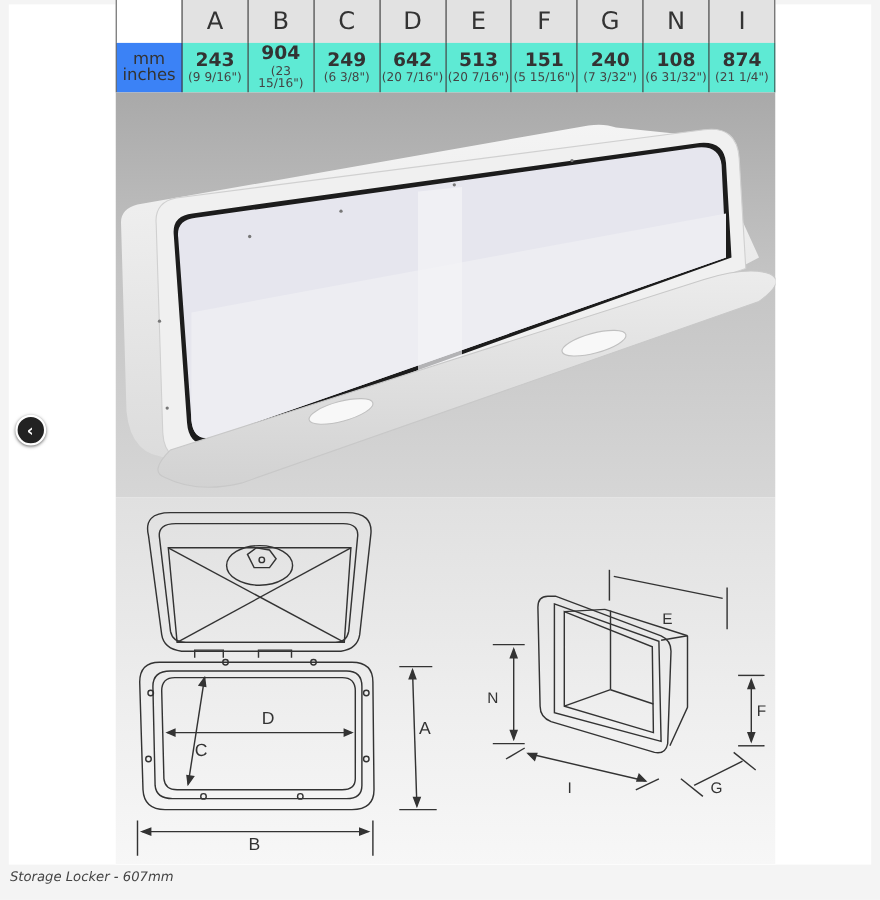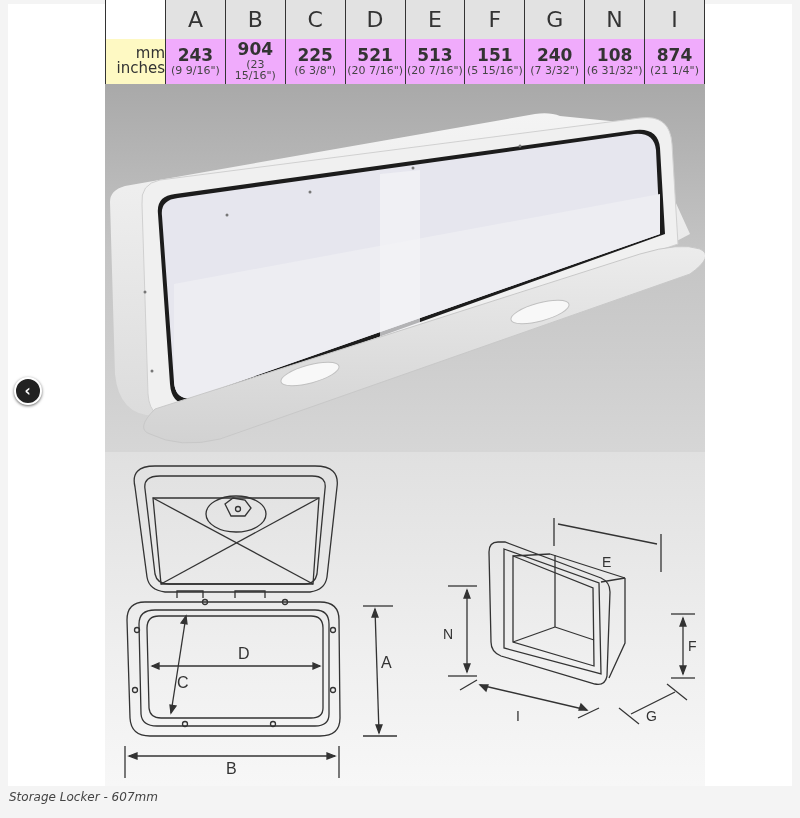--- a/index.html
+++ b/index.html
@@ -8,22 +8,22 @@
 
   .viewer { position: absolute; left: 8px; top: 4px; width: 784px; height: 782px; background: #ffffff; }
 
   .product-image { position: absolute; left: 105px; top: 0; width: 600px; height: 786px; background: #fff; overflow: hidden; }
 
   
   .spec-table { position: absolute; left: 0; top: 0; width: 600px; height: 84px; border-collapse: collapse; table-layout: fixed; }
   .spec-table td { border-left: 1px solid #333; text-align: center; vertical-align: middle; font-family: "DejaVu Sans", sans-serif; }
   .spec-table tr.head td { height: 38px; background: #e2e2e2; font-size: 22px; color: #333; font-weight: normal; }
   .spec-table tr.head td.corner { background: #ffffff; }
-  .spec-table tr.vals td { height: 44px; background: #f0abfc; line-height: 1.05; }
-  .spec-table tr.vals td.unit-label { background: #fef9c3; font-size: 15px; color: #333; text-align: right; }
+  .spec-table tr.vals td { height: 44px; background: #5eead4; line-height: 1.05; }
+  .spec-table tr.vals td.unit-label { background: #3b82f6; font-size: 15px; color: #333; }
   .spec-table td:last-child { border-right: 1px solid #333; }
   .mm { font-size: 17px; font-weight: bold; color: #333; display: block; }
   .inch { font-size: 11px; color: #444; display: block; }
 
   
   .photo { position: absolute; left: 0; top: 84px; width: 600px; height: 368px;
     background: linear-gradient(180deg, #a9a9a9 0%, #c4c4c4 45%, #d6d6d6 100%); }
   .photo svg { position: absolute; left: -25px; top: 0; }
 
   
@@ -66,25 +66,25 @@
       </td>
       <td>
             <span class="mm">243</span>
             <span class="inch">(9 9/16")</span>
           </td>
       <td>
             <span class="mm">904</span>
             <span class="inch">(23 15/16")</span>
           </td>
       <td>
-            <span class="mm">225</span>
+            <span class="mm">249</span>
             <span class="inch">(6 3/8")</span>
           </td>
       <td>
-            <span class="mm">521</span>
+            <span class="mm">642</span>
             <span class="inch">(20 7/16")</span>
           </td>
       <td>
             <span class="mm">513</span>
             <span class="inch">(20 7/16")</span>
           </td>
       <td>
             <span class="mm">151</span>
             <span class="inch">(5 15/16")</span>
           </td>

